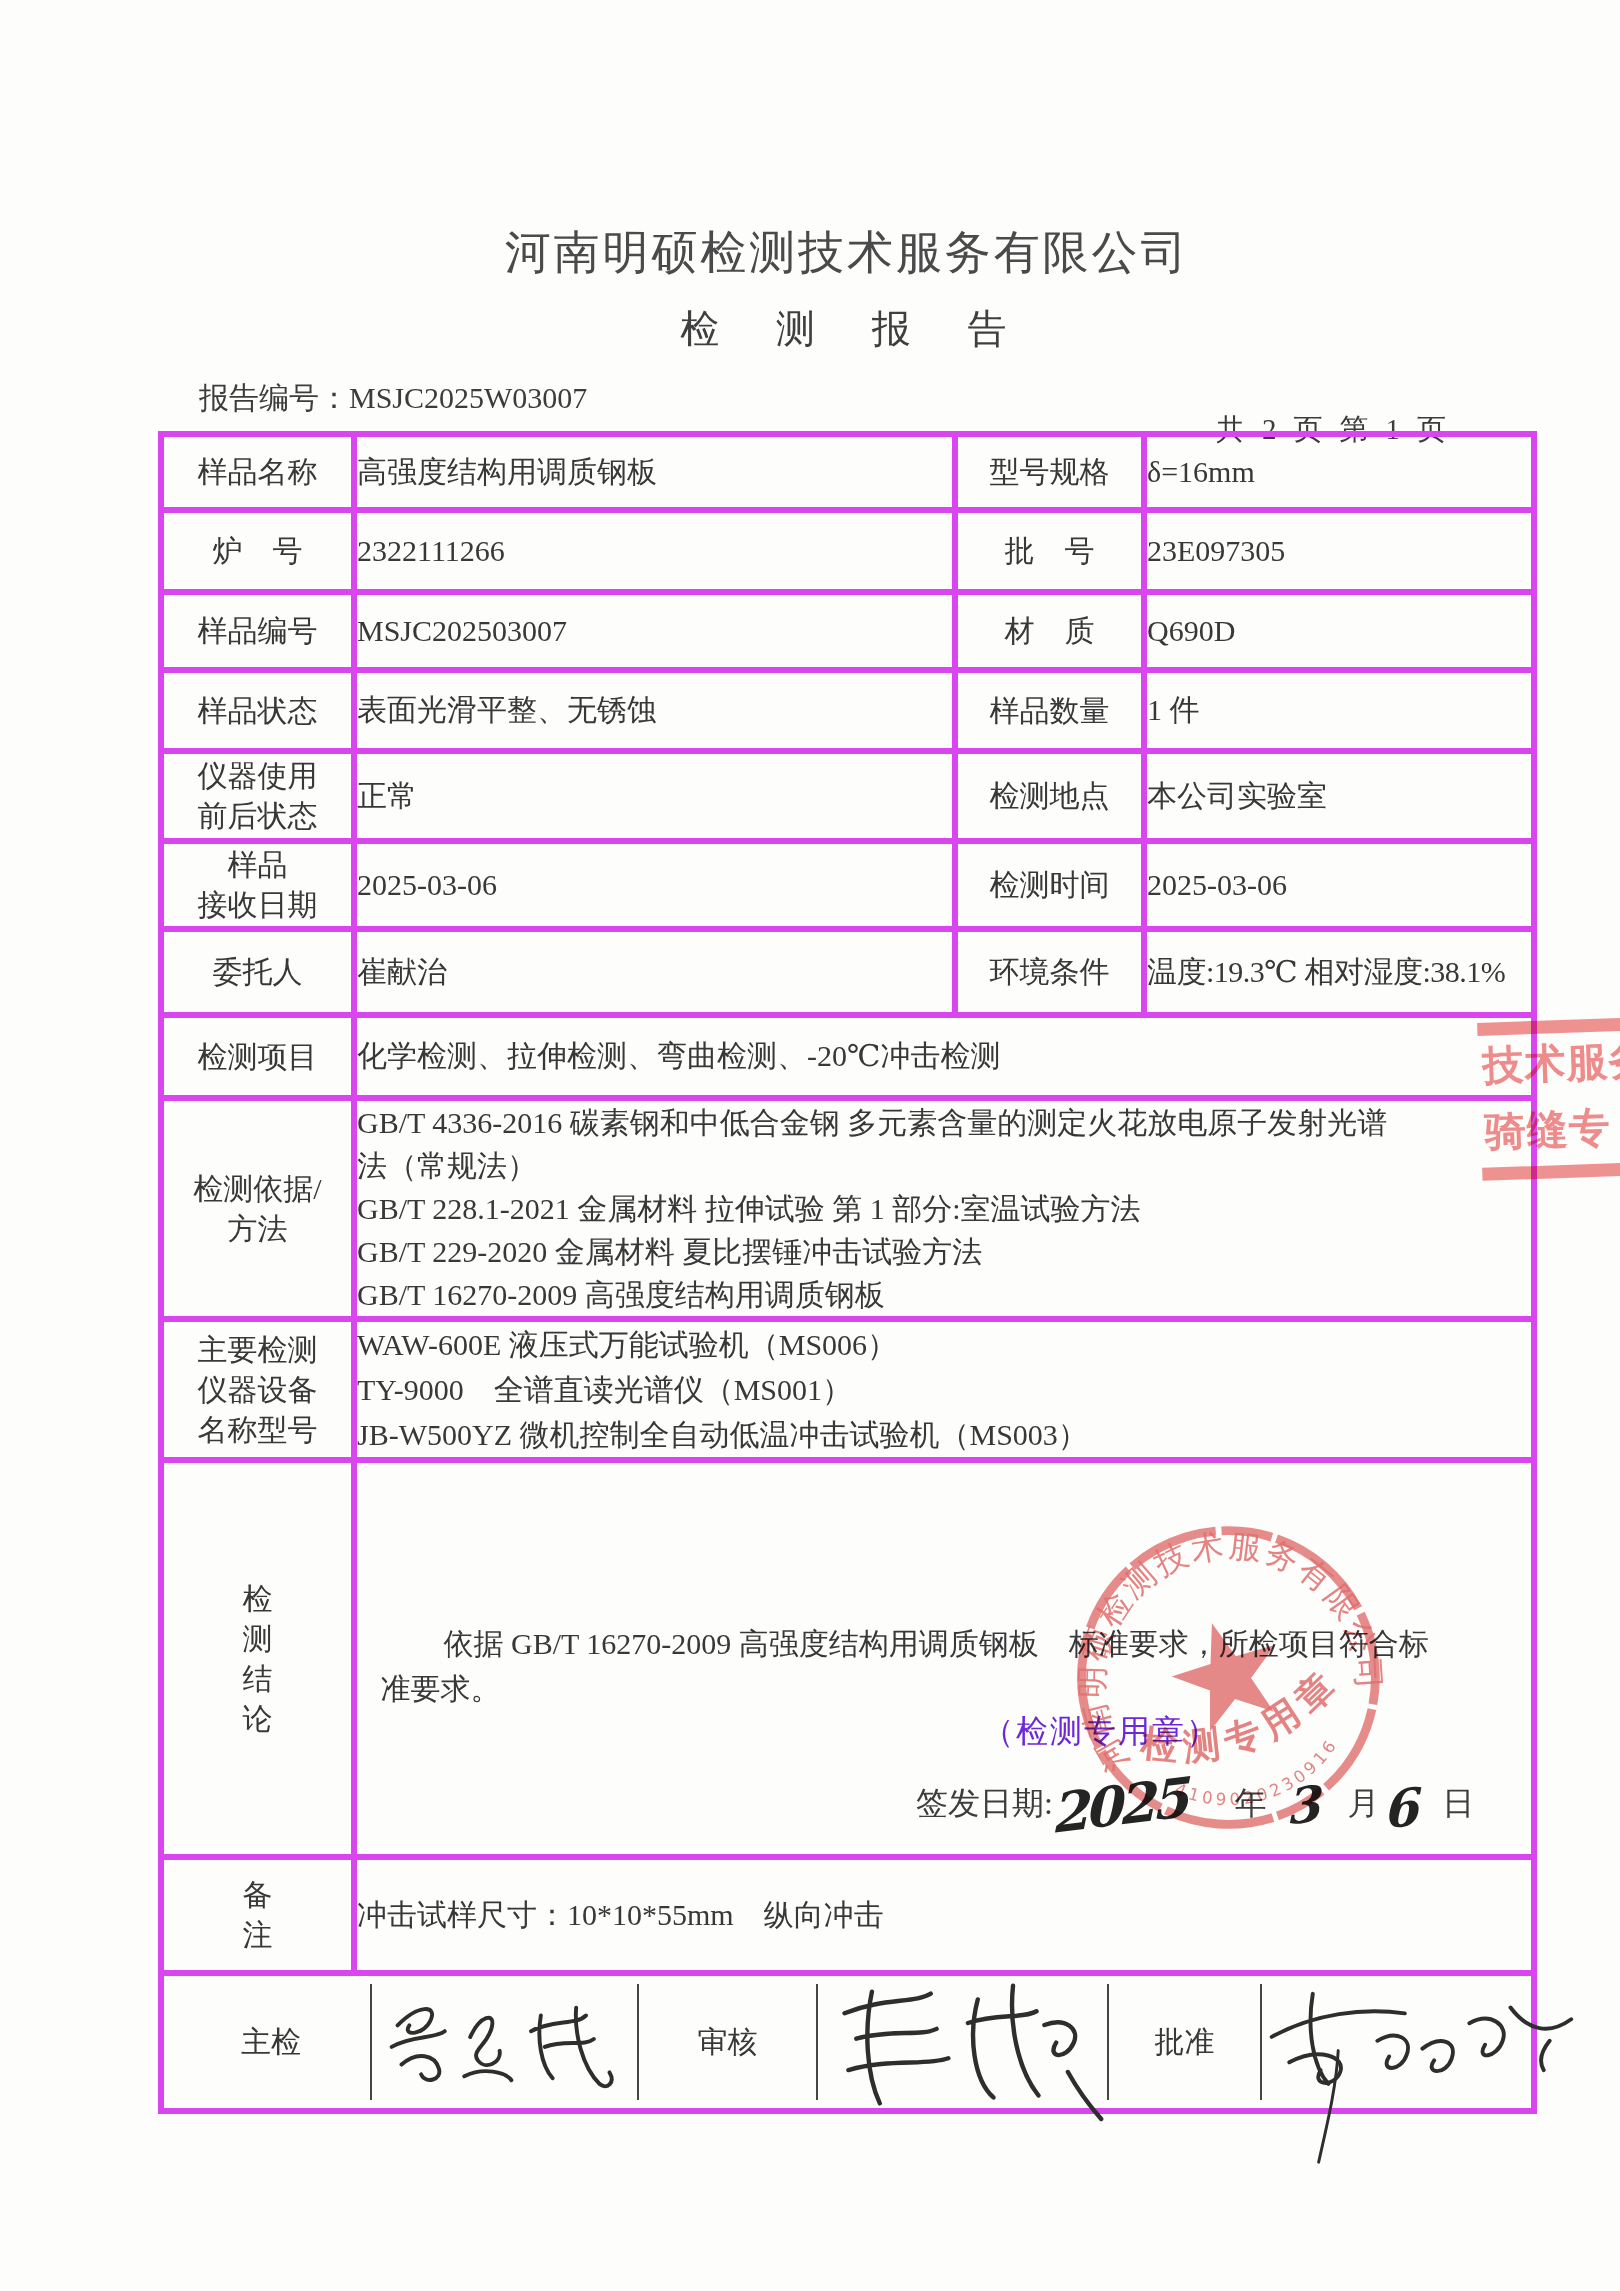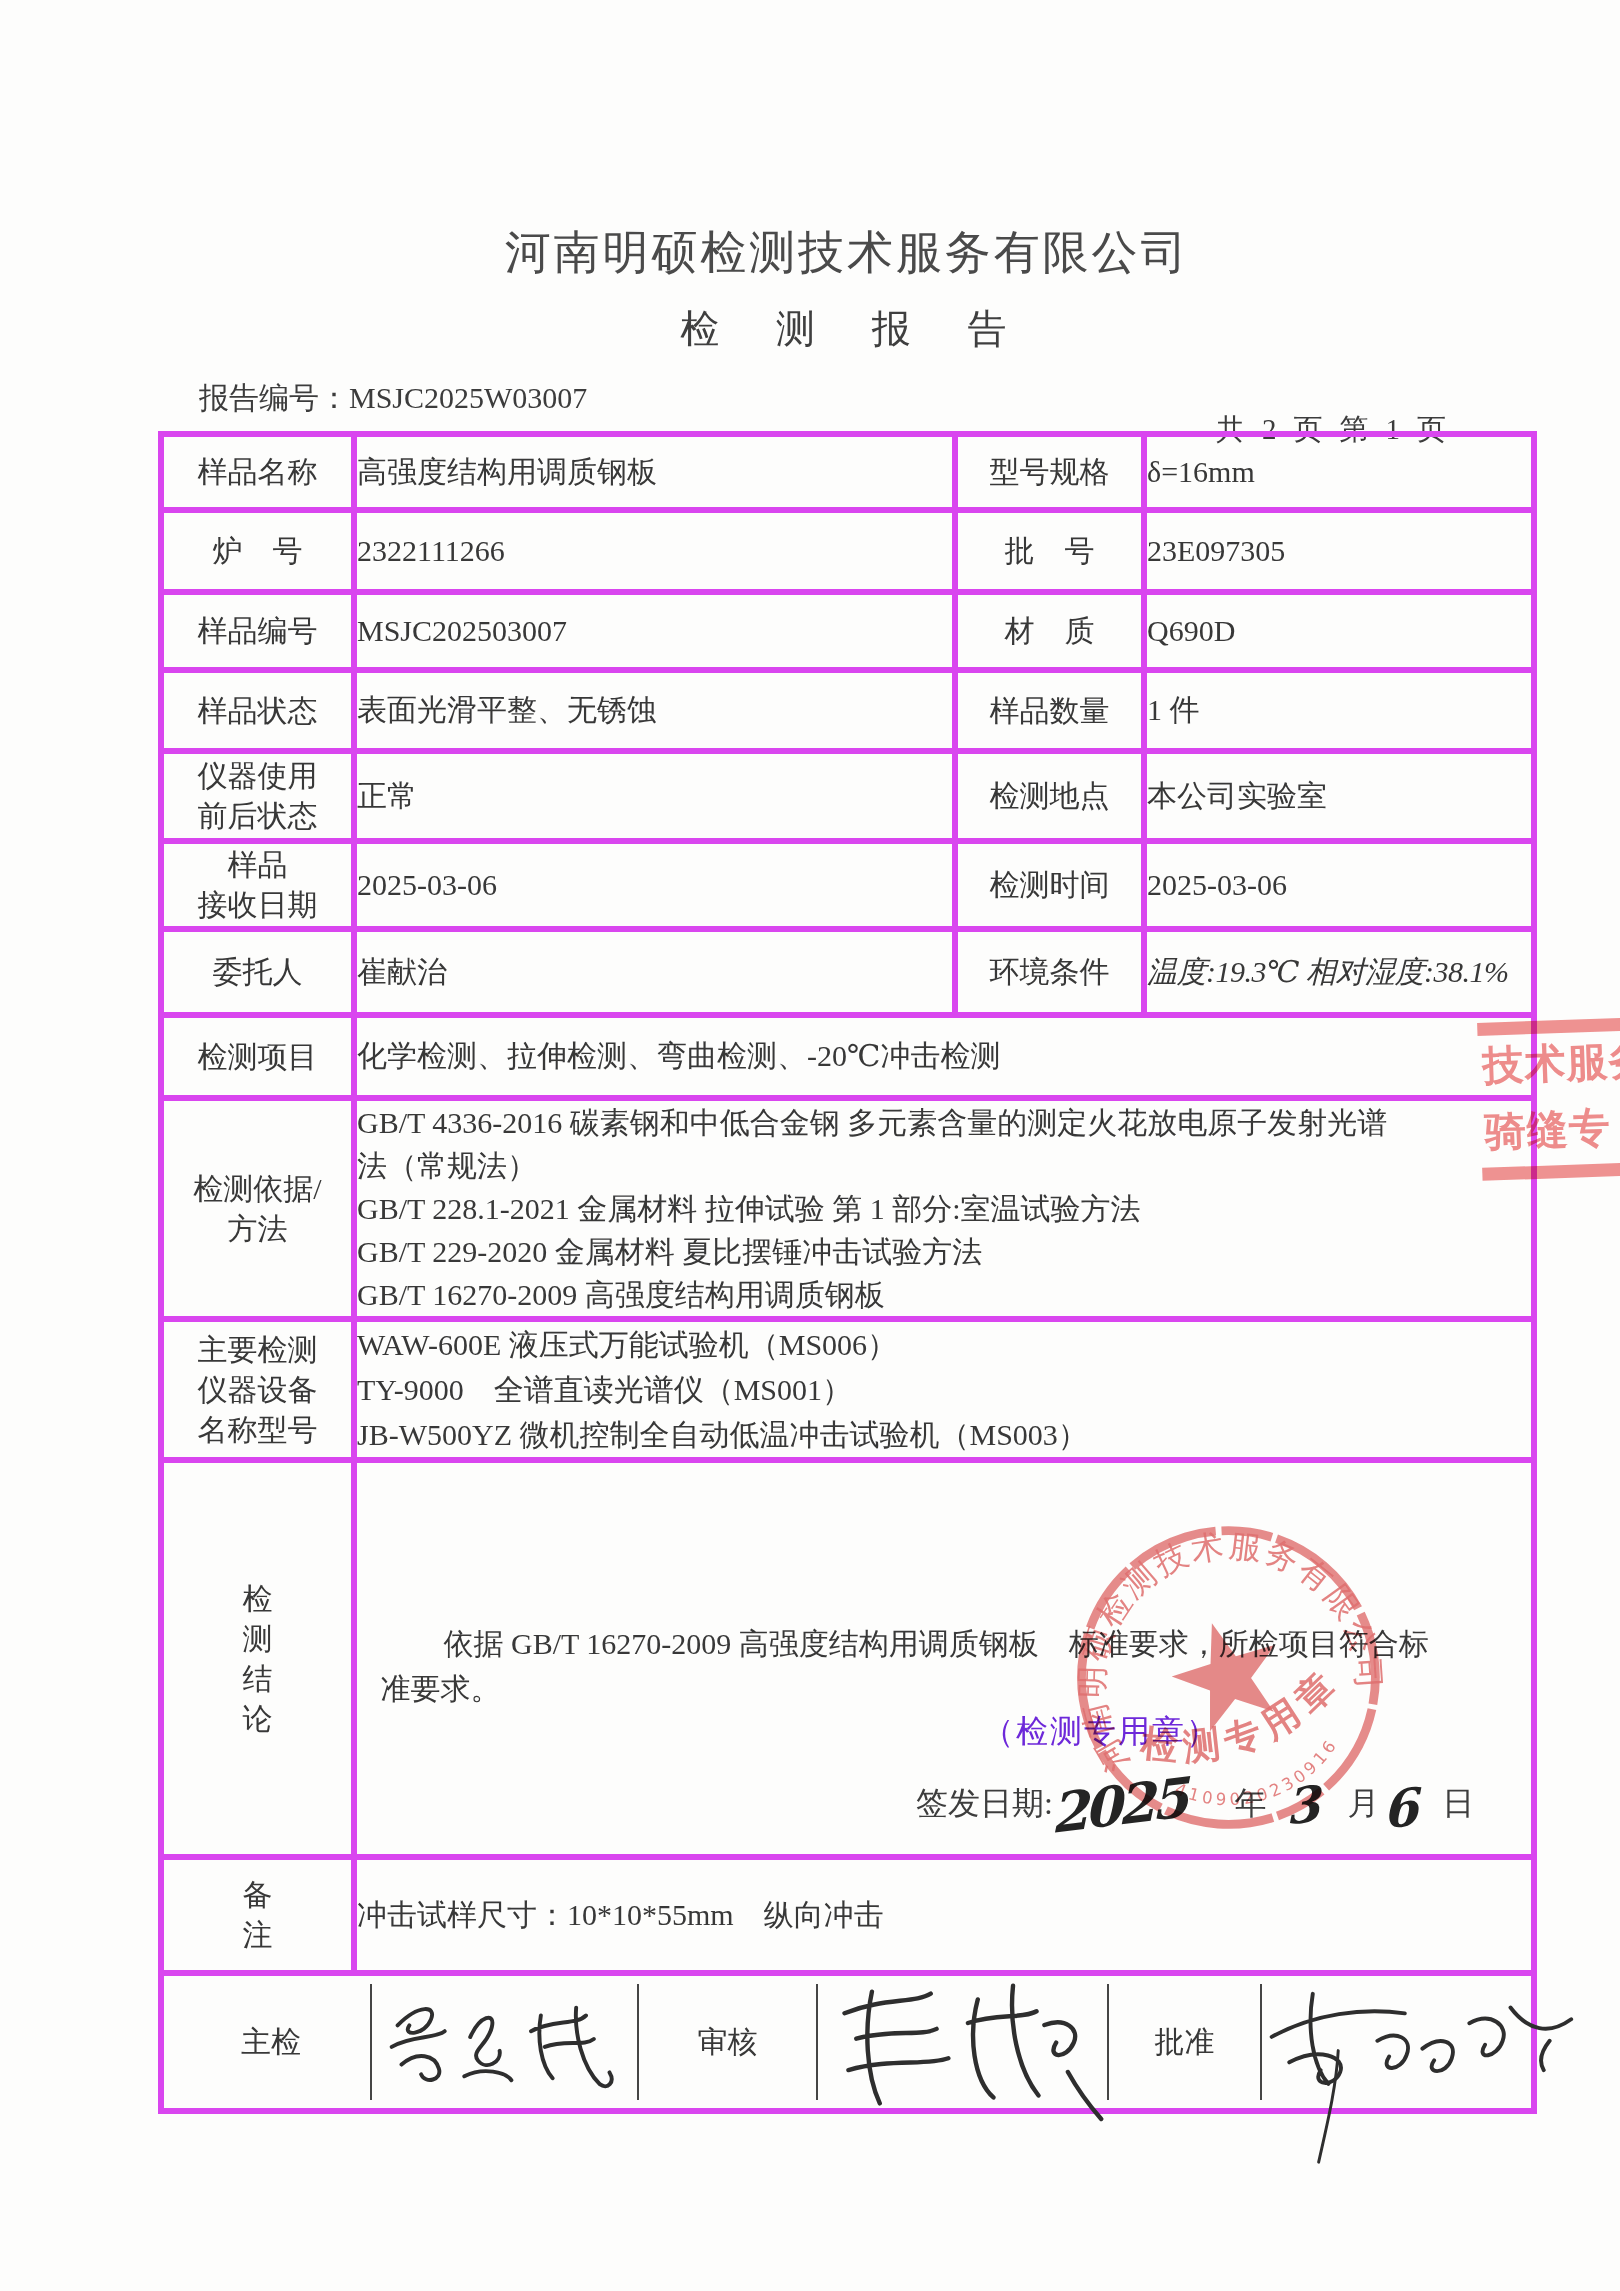--- a/index.html
+++ b/index.html
@@ -19,21 +19,21 @@
     table-layout:fixed;}
   table.doc td{border:6px solid #d946ef;font-size:30px;color:#383838;vertical-align:middle;
     padding:0;overflow:visible;}
   td.lab{text-align:center;white-space:pre-line;line-height:40px;}
   td.val{padding-left:21.6px;}
   td.top{vertical-align:top;}
   .basis-val{padding:11.8px 19.6px 0 23.5px;line-height:43px;white-space:pre-line;}
   .equip-val{padding:5.9px 19.6px 0 23.5px;line-height:45px;white-space:pre-line;font-family:Liberation Serif, serif;}
   .concl-lab{line-height:77px;font-size:30px;}
   .remark-lab{line-height:61px;}
-  .tight{font-size:27.4px;letter-spacing:-0.5px;padding-left:13.7px;font-style:italic;}
+  .tight{font-size:27.4px;letter-spacing:-0.5px;padding-left:13.7px;}
   .concl-cell{position:relative;vertical-align:top;}
   .concl-text{padding:15.7px 25.5px 0 23.5px;line-height:45px;text-indent:63px;white-space:pre-line;}
   .seal-note{position:absolute;left:625px;top:247px;font-size:32px;letter-spacing:2px;color:#6d28d9;}
   .sign-date{position:absolute;left:559px;top:300px;font-size:32px;color:#3d3d3d;white-space:nowrap;}
   .hw{display:inline-block;font-family:"DejaVu Serif","Liberation Serif",serif;font-style:italic;
     font-weight:bold;color:#242424;transform:rotate(-7deg) skewX(-8deg);position:relative;}
   .hw-year{font-size:54px;top:9.8px;letter-spacing:-3.9px;margin:0 9.8px 0 2px;}
   .hw-month{font-size:49px;top:7.8px;margin:0 5.9px;}
   .hw-day{font-size:51px;top:11.8px;margin:0 2px 0 7.8px;}
   .gap1{display:inline-block;width:35px;}

